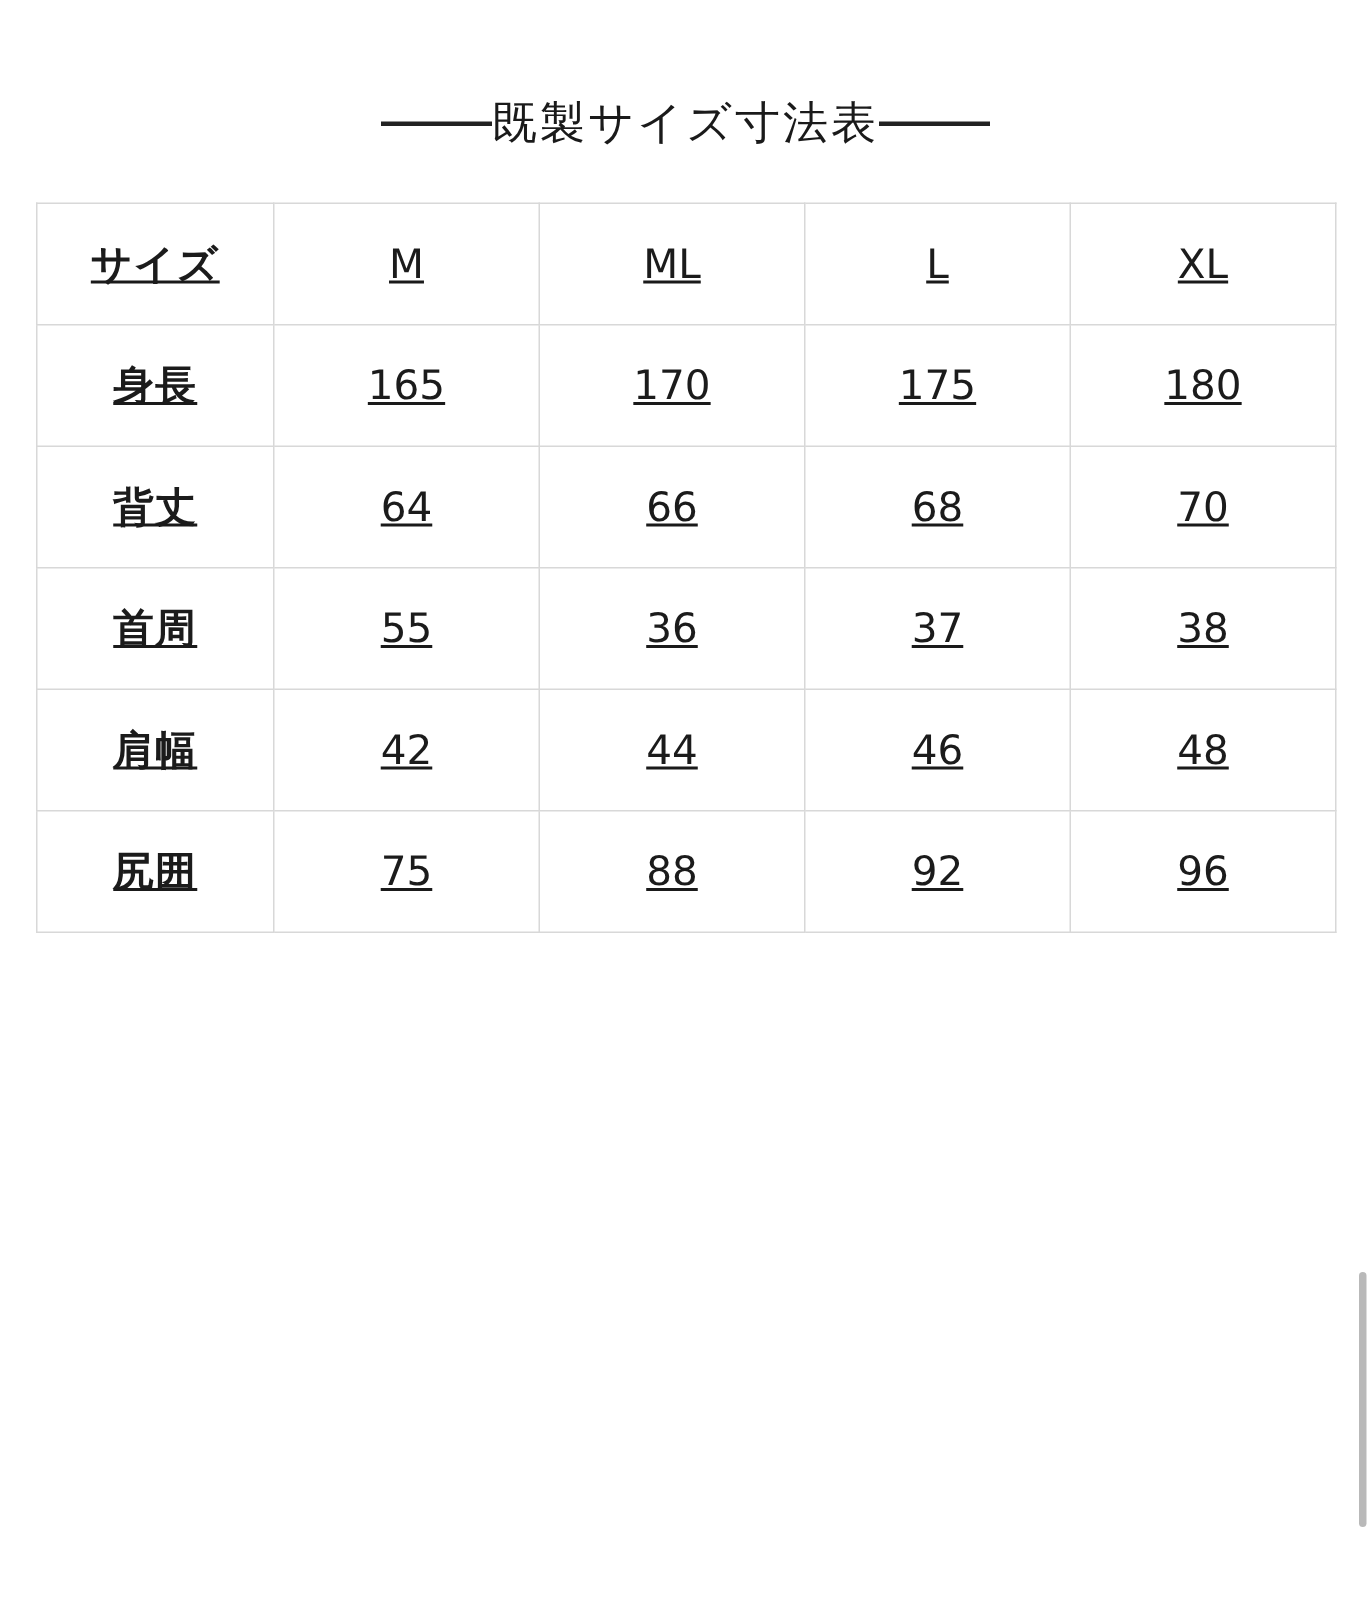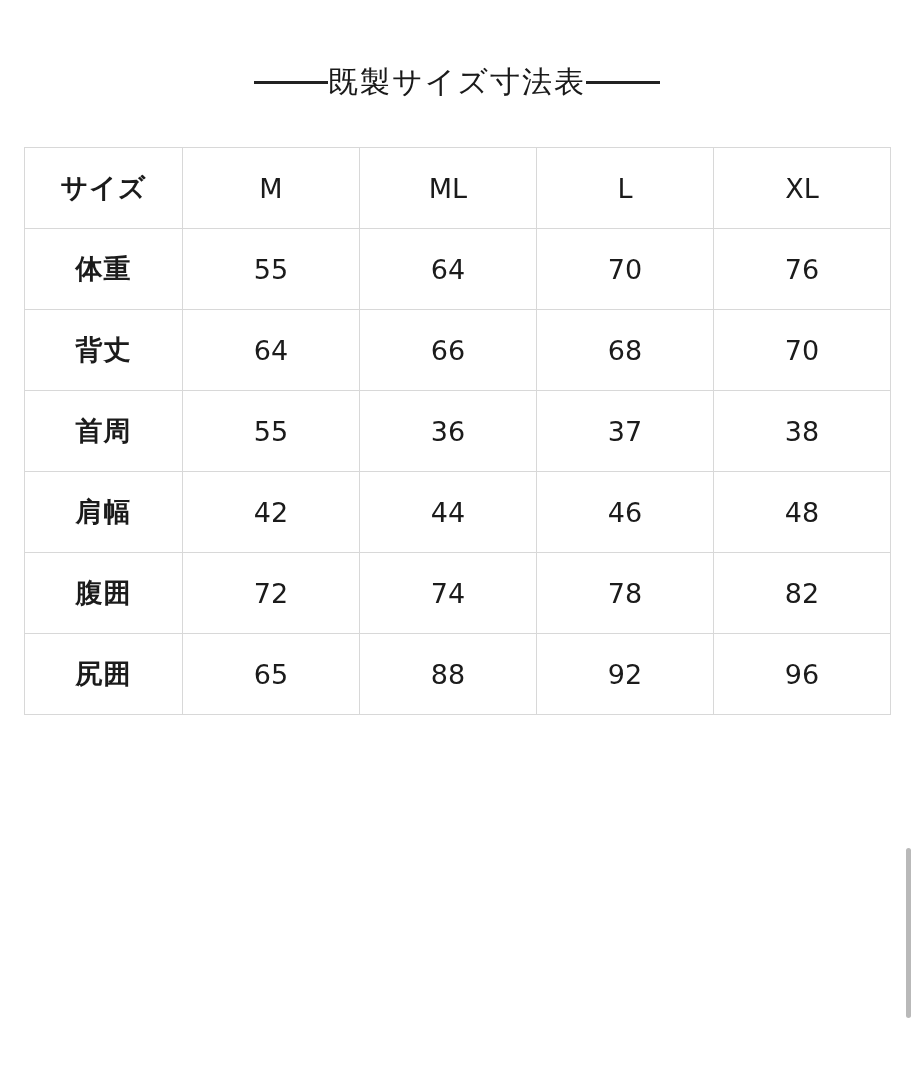--- a/index.html
+++ b/index.html
@@ -37,23 +37,24 @@
   }
   .title-text {
     font-size: 30px;
     letter-spacing: 2px;
     color: #1a1a1a;
     white-space: nowrap;
     font-family: "DejaVu Sans", sans-serif;
   }
   
   .table-wrap {
-    margin-top: 44px;
+    margin-top: 32px;
     padding-left: 24px;
     padding-right: 20px;
+    text-decoration: underline;
   }
   table.size-table {
     border-collapse: collapse;
     width: 866px;
     table-layout: fixed;
   }
   table.size-table col.c0 { width: 158px; }
   table.size-table col.c1 { width: 177px; }
   table.size-table col.c2 { width: 177px; }
   table.size-table col.c3 { width: 177px; }
@@ -117,25 +118,25 @@
         <tr>
           <td class="rowhead">サイズ</td>
           <td>M</td>
           <td>ML</td>
           <td>L</td>
           <td>XL</td>
         </tr>
       </thead>
       <tbody>
         <tr>
-          <td class="rowhead">体重</td>
-          <td>55</td>
-          <td>64</td>
-          <td>70</td>
-          <td>76</td>
+          <td class="rowhead">身長</td>
+          <td>165</td>
+          <td>170</td>
+          <td>175</td>
+          <td>180</td>
         </tr>
         <tr>
           <td class="rowhead">背丈</td>
           <td>64</td>
           <td>66</td>
           <td>68</td>
           <td>70</td>
         </tr>
         <tr>
           <td class="rowhead">首周</td>
@@ -145,29 +146,22 @@
           <td>38</td>
         </tr>
         <tr>
           <td class="rowhead">肩幅</td>
           <td>42</td>
           <td>44</td>
           <td>46</td>
           <td>48</td>
         </tr>
         <tr>
-          <td class="rowhead">腹囲</td>
-          <td>72</td>
-          <td>74</td>
-          <td>78</td>
-          <td>82</td>
-        </tr>
-        <tr>
           <td class="rowhead">尻囲</td>
-          <td>65</td>
+          <td>75</td>
           <td>88</td>
           <td>92</td>
           <td>96</td>
         </tr>
       </tbody>
     </table>
   </div>
 
   <div class="scrollbar"></div>
 

